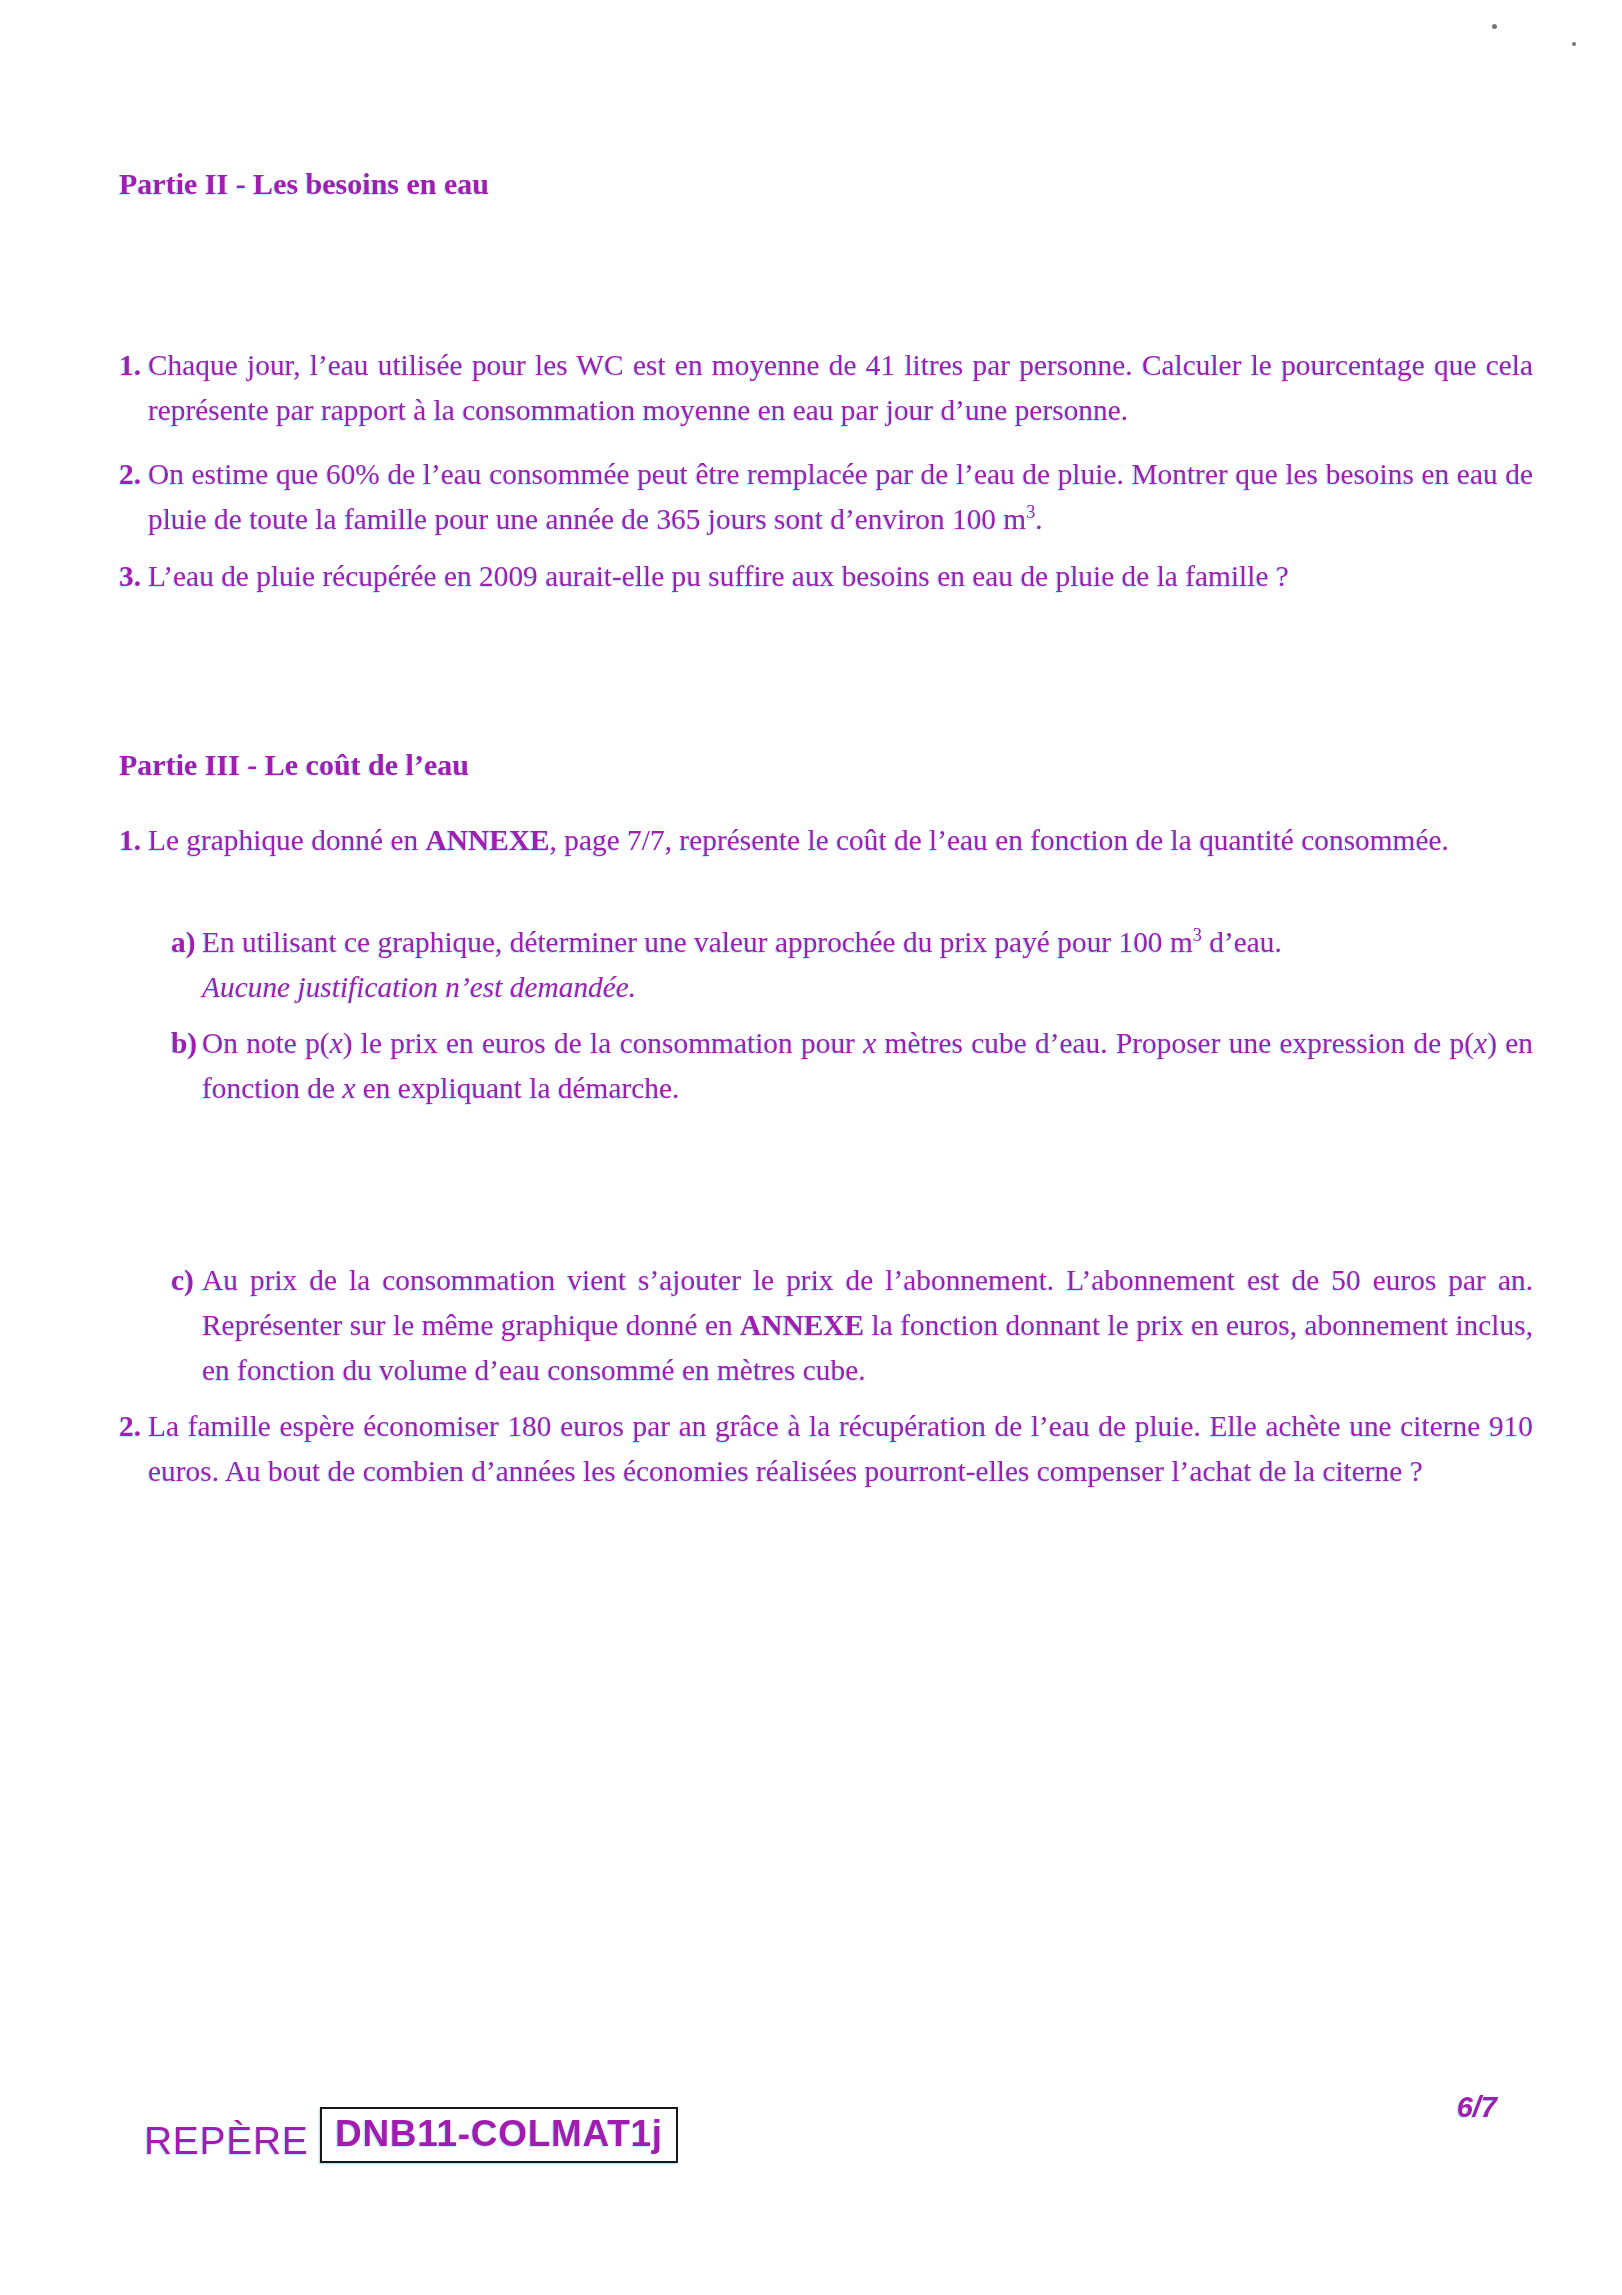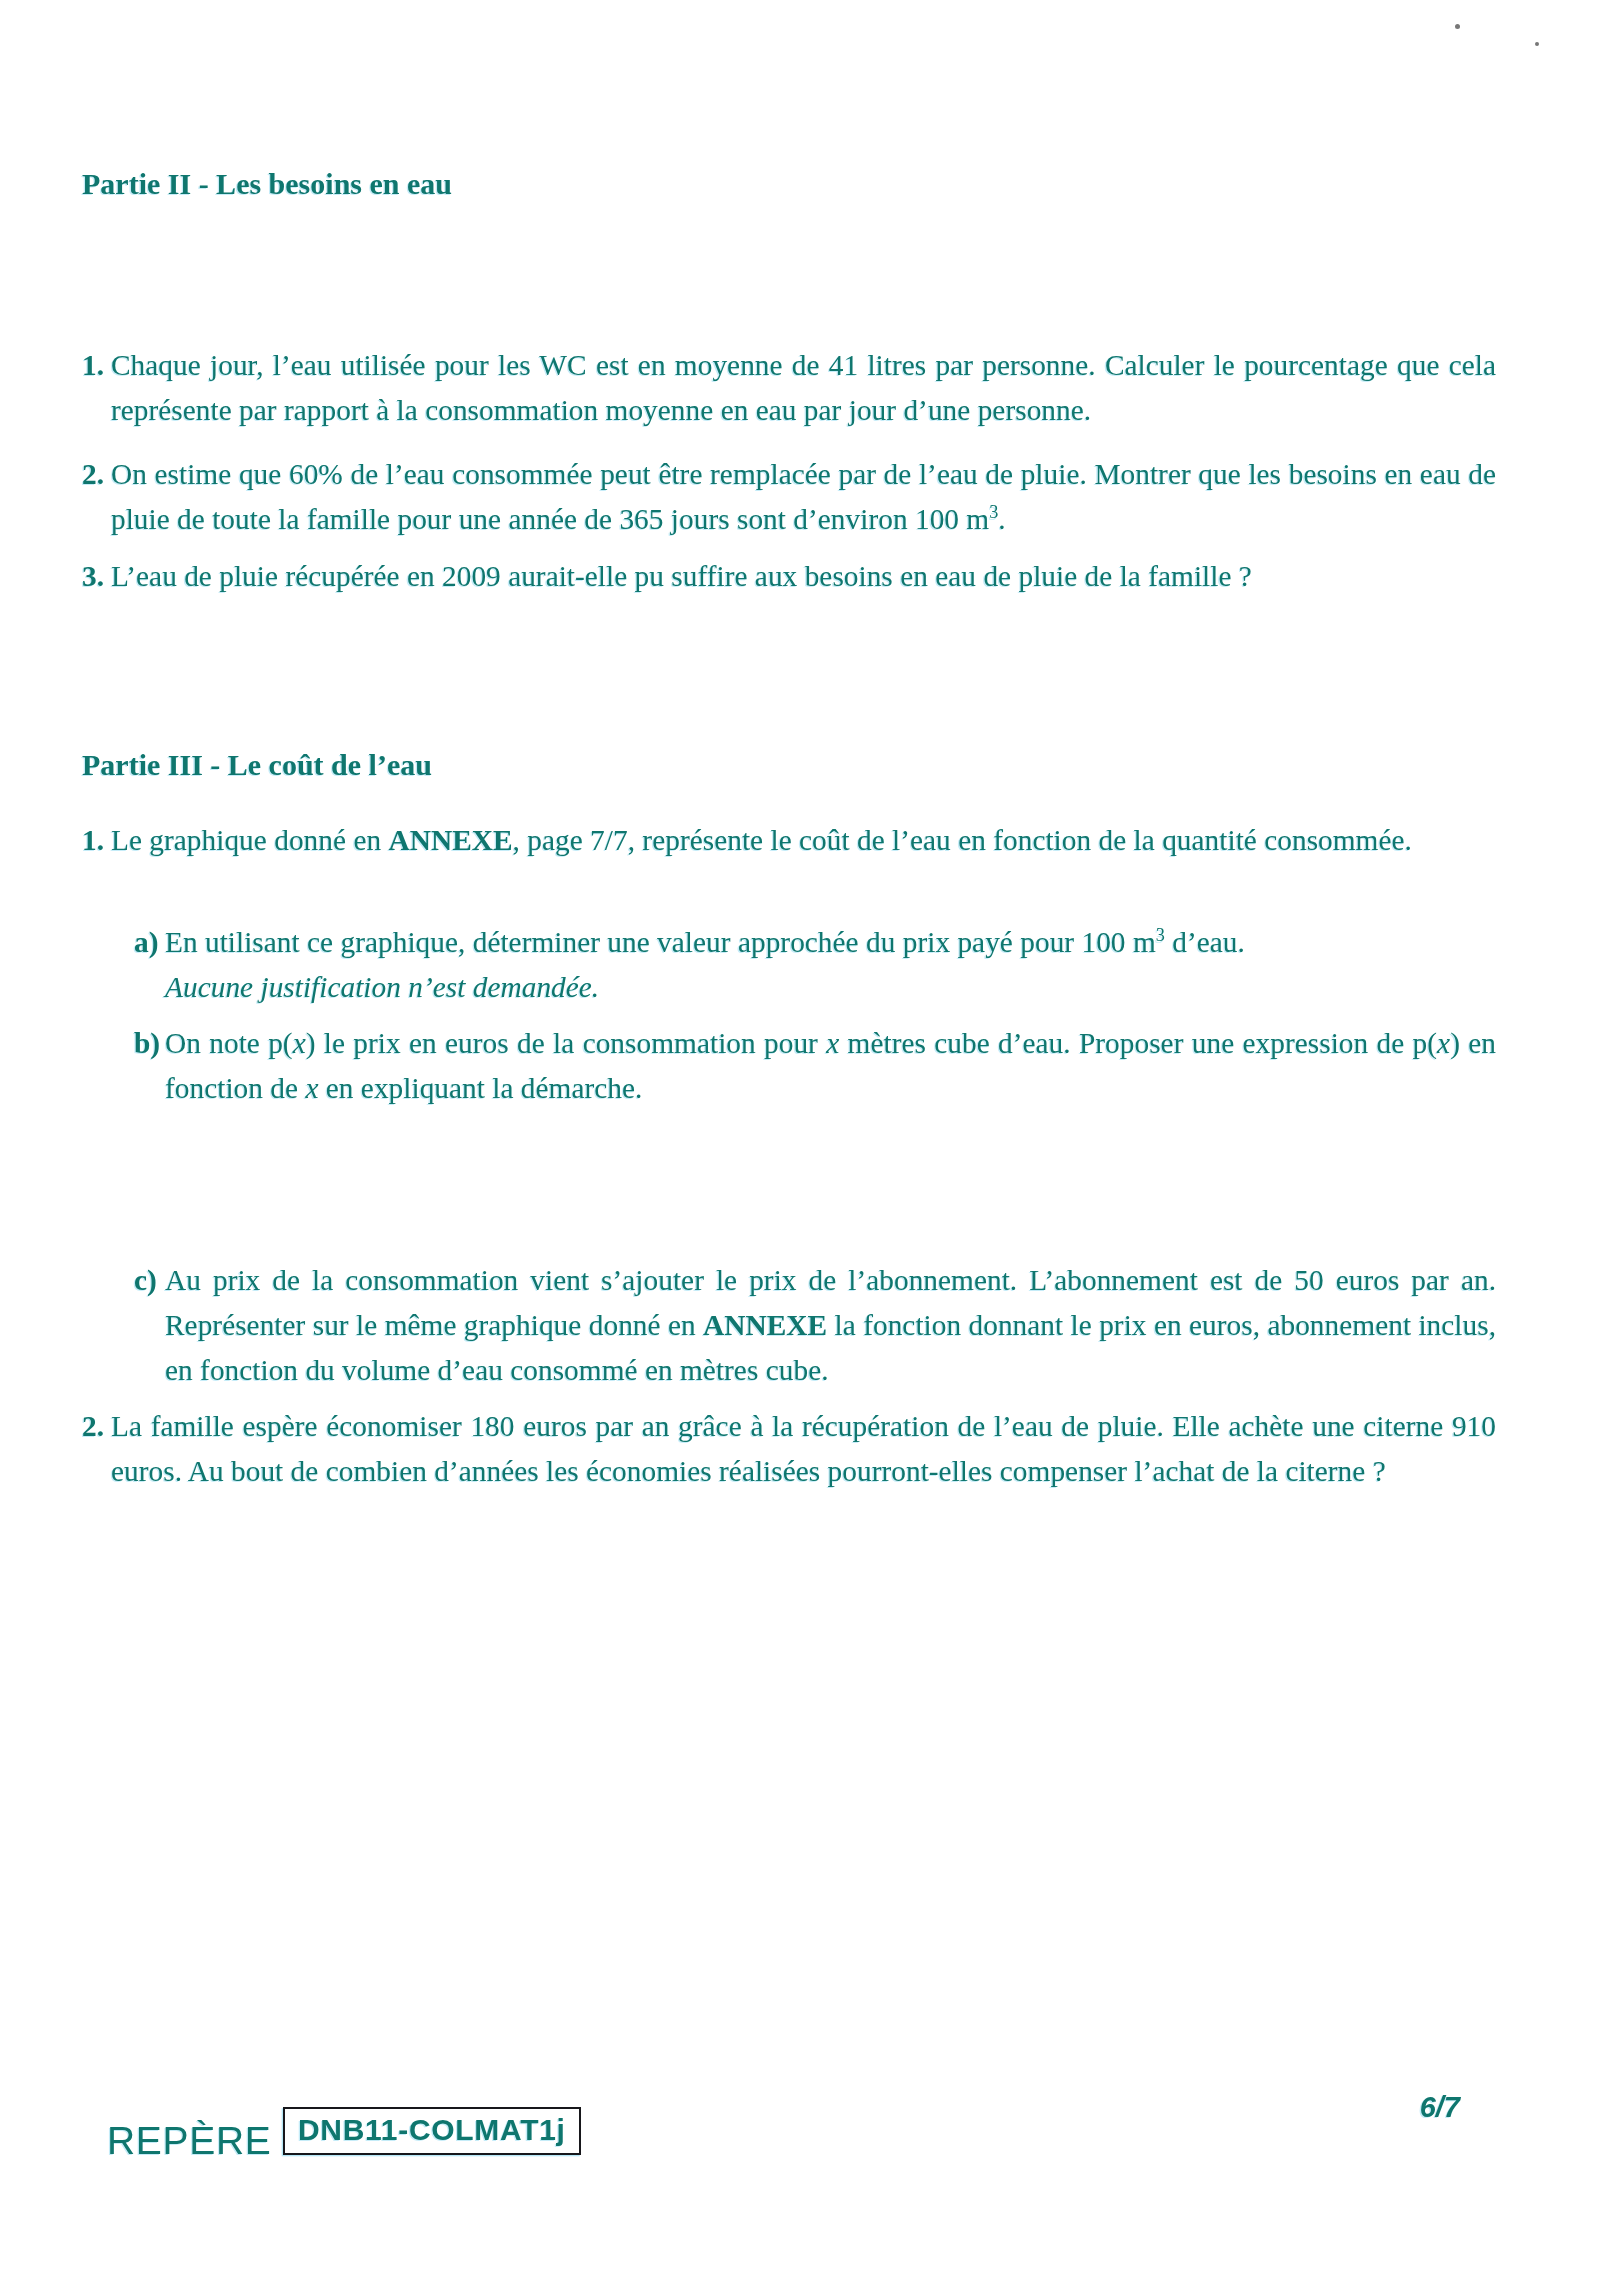--- a/index.html
+++ b/index.html
@@ -2,23 +2,24 @@
 <html lang="fr" style="font-size:10.5px"><head>
 <meta charset="utf-8">
 <style>
   html,body { margin:0; padding:0; background:#ffffff; }
   .page {
     position:relative;
     width:1544px; height:2295px;
     background:#ffffff;
     font-family:"Liberation Serif", serif;
     font-size:29.4px;
-    color:#0f766e;
+    color:#a21caf;
     overflow:hidden;
     text-shadow:-1.3px 1.3px 0 rgba(45,185,230,0.28);
+    margin-left:37px;
   }
   .abs { position:absolute; }
   .heading { font-weight:bold; font-size:30px; left:82px; }
   .intro { left:82px; right:48px; line-height:44px; }
   .q { left:82px; right:48px; display:flex; align-items:flex-start; }
   .qnum { font-weight:bold; flex:0 0 29px; line-height:45px; }
   .qtext { flex:1; line-height:45px;font-family:Liberation Serif, serif; }
   .just { text-align:justify; }
   .sub { left:134px; right:48px; display:flex; align-items:flex-start; }
   .sublabel { font-weight:bold; flex:0 0 31px; line-height:45px; }
@@ -31,21 +32,21 @@
     text-align:justify; line-height:46px;
     letter-spacing:0.3px;
   }
   sup { font-size:0.62em; line-height:0; }
   .sans { font-family:"Liberation Sans", sans-serif; }
   .repere { left:107px; top:2119px; font-weight:normal; font-size:39px; letter-spacing:0.7px; }
   .codebox {
     left:283px; top:2107px;
     border:2.6px solid #17171b;
     padding:3.9px 13px 6.5px 13px;
-    font-weight:bold; font-size:30px; letter-spacing:0.7px;
+    font-weight:bold; font-size:37px; letter-spacing:0.7px;
     box-shadow:-1.3px 1.3px 0 rgba(45,185,230,0.35);
   }
   .pagenum { right:84px; top:2091px; font-weight:bold; font-style:italic; font-size:29px; }
   .speck { position:absolute; background:#4a4a4a; border-radius:50%; opacity:0.75; }
   .s1 { left:1455px; top:23.6px;  width:5.2px; height:5.2px; }
   .s2 { left:1535px; top:42px;  width:3.9px; height:3.9px; }
 </style>
 </head>
 <body>
 

